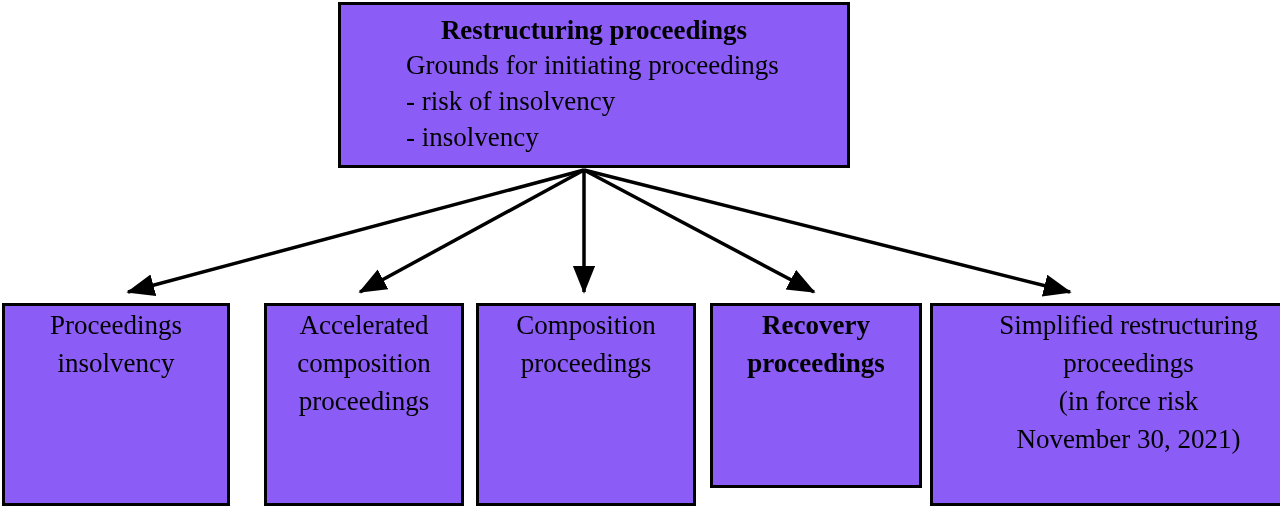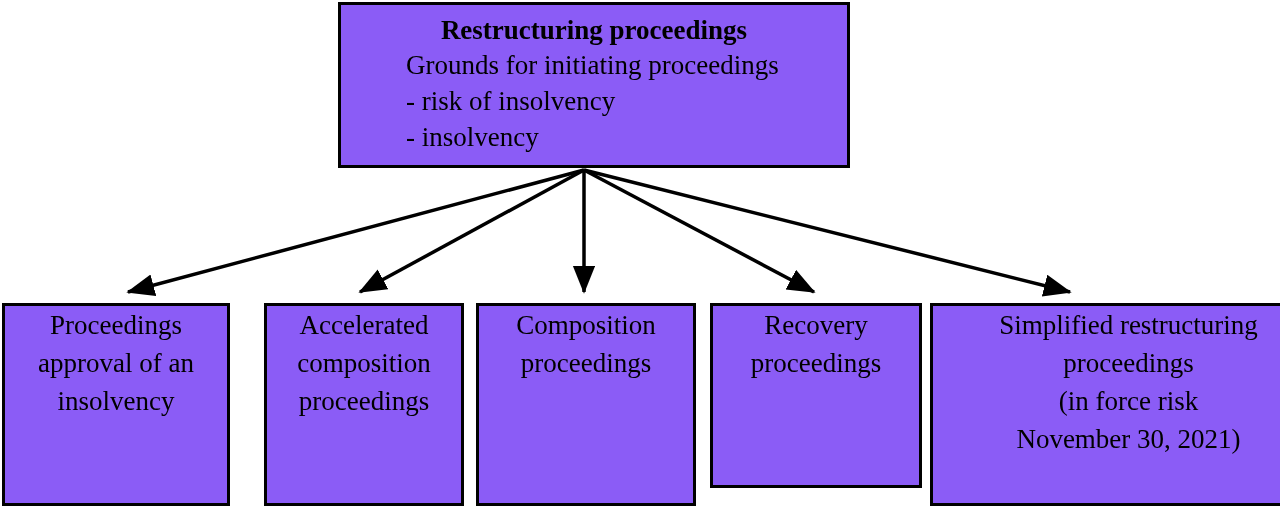--- a/index.html
+++ b/index.html
@@ -52,21 +52,21 @@
   }
   .leaf-label {
     font-size: 27px;
     line-height: 38px;
     text-align: center;
     width: 100%;
   }
   #leaf-0 { left: 2px;   top: 303px; width: 228px; height: 203px; }
   #leaf-1 { left: 248px; top: 303px; width: 200px; height: 203px; margin-left: 16px; }
   #leaf-2 { left: 476px; top: 303px; width: 220px; height: 203px; }
-  #leaf-3 { left: 710px; top: 303px; width: 212px; height: 185px; }
+  #leaf-3 { left: 710px; top: 303px; width: 212px; height: 185px; font-weight: bold; }
   #leaf-4 { left: 930px; top: 303px; width: 397px; height: 203px; }
 
   #arrows {
     position: absolute;
     left: 0;
     top: 0;
     width: 1280px;
     height: 508px;
   }
 </style>
@@ -92,21 +92,20 @@
 
   <div class="node" id="root-node">
     <div id="root-title">Restructuring proceedings</div>
     <div class="root-line">Grounds for initiating proceedings</div>
     <div class="root-line">- risk of insolvency</div>
     <div class="root-line">- insolvency</div>
   </div>
 
   <div class="node leaf" id="leaf-0">
     <div class="leaf-label">Proceedings</div>
-    <div class="leaf-label">approval of an</div>
     <div class="leaf-label">insolvency</div>
   </div>
 
   <div class="node leaf" id="leaf-1">
     <div class="leaf-label">Accelerated</div>
     <div class="leaf-label">composition</div>
     <div class="leaf-label">proceedings</div>
   </div>
 
   <div class="node leaf" id="leaf-2">

